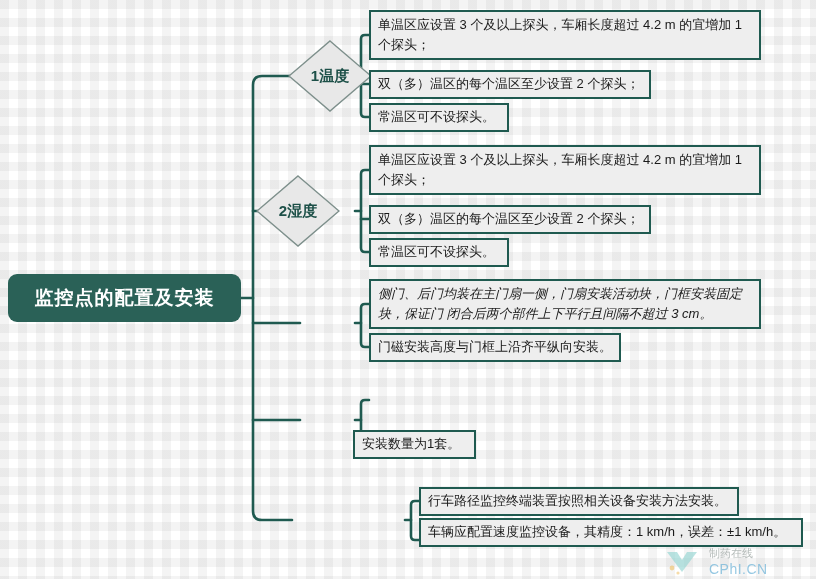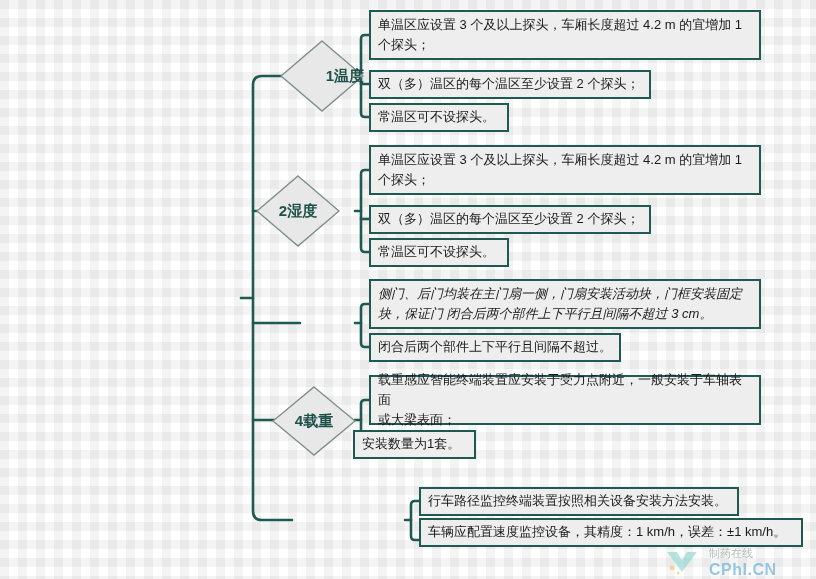--- a/index.html
+++ b/index.html
@@ -118,22 +118,22 @@
     left: 48px;
     top: 0px;
     font-size: 11px;
     color: #9aa3a0;
     white-space: nowrap;
   }
   .wm-text-en {
     position: absolute;
     left: 48px;
     top: 15px;
-    font-size: 16px;
-    font-weight: bold;
+    font-size: 14px;
+    font-weight: normal;
     color: #6fb4d8;
     letter-spacing: 0.5px;
     white-space: nowrap;
   }
 </style>
 </head>
 <body>
 
 <div id="canvas">
 
@@ -160,22 +160,25 @@
       <path d="M369 304 L365 304 Q361 304 361 308 L361 343 Q361 347 365 347 L369 347"></path>
 
       <path d="M355 420 L361 420"></path>
       <path d="M369 400 L365 400 Q361 400 361 404 L361 440 Q361 444 365 444 L369 444"></path>
 
       <path d="M405 520 L411 520"></path>
       <path d="M419 501 L415 501 Q411 501 411 505 L411 536 Q411 540 415 540 L419 540"></path>
     </g>
   </svg>
 
-
-  <div class="diamond" style="left:280px; top:40px; width:84px; height:72px;justify-content:flex-end;">
+  <div class="root-node">
+    <span class="root-label">监控点的配置及安装</span>
+  </div>
+
+  <div class="diamond" style="left:288px; top:40px; width:84px; height:72px;">
     <svg class="dia-shape" viewBox="0 0 84 72" preserveAspectRatio="none">
       <polygon points="42,1 83,36 42,71 1,36" fill="#e8e8e8" stroke="#7d8f8b" stroke-width="1.4"></polygon>
     </svg>
     <span class="dia-label">1温度</span>
   </div>
 
   <div class="leaf" style="left:369px; top:10px; width:392px; height:50px;">
     <span class="leaf-text">单温区应设置 3 个及以上探头，车厢长度超过 4.2 m 的宜增加 1
 个探头；</span>
   </div>
@@ -203,34 +206,24 @@
   <div class="leaf" style="left:369px; top:238px; width:140px; height:29px;">
     <span class="leaf-text">常温区可不设探头。</span>
   </div>
 
 
   <div class="leaf" style="left:369px; top:279px; width:392px; height:50px;font-style:italic;">
     <span class="leaf-text">侧门、后门均装在主门扇一侧，门扇安装活动块，门框安装固定
 块，保证门  闭合后两个部件上下平行且间隔不超过 3 cm。</span>
   </div>
   <div class="leaf" style="left:369px; top:333px; width:252px; height:29px;">
-    <span class="leaf-text">闭合后两个部件上下平行且间隔不超过。</span>
-  </div>
-
-  <div class="diamond" style="left:272px; top:386px; width:84px; height:70px;">
-    <svg class="dia-shape" viewBox="0 0 84 70" preserveAspectRatio="none">
-      <polygon points="42,1 83,35 42,69 1,35" fill="#e8e8e8" stroke="#7d8f8b" stroke-width="1.4"></polygon>
-    </svg>
-    <span class="dia-label">4载重</span>
-  </div>
-
-  <div class="leaf" style="left:369px; top:375px; width:392px; height:50px;">
-    <span class="leaf-text">载重感应智能终端装置应安装于受力点附近，一般安装于车轴表面
-或大梁表面；</span>
-  </div>
+    <span class="leaf-text">门磁安装高度与门框上沿齐平纵向安装。</span>
+  </div>
+
+
   <div class="leaf" style="left:353px; top:430px; width:123px; height:29px;">
     <span class="leaf-text">安装数量为1套。</span>
   </div>
 
 
   <div class="leaf" style="left:419px; top:487px; width:320px; height:29px;">
     <span class="leaf-text">行车路径监控终端装置按照相关设备安装方法安装。</span>
   </div>
   <div class="leaf" style="left:419px; top:518px; width:384px; height:29px;text-align:center;">
     <span class="leaf-text">车辆应配置速度监控设备，其精度：1 km/h，误差：±1 km/h。</span>

